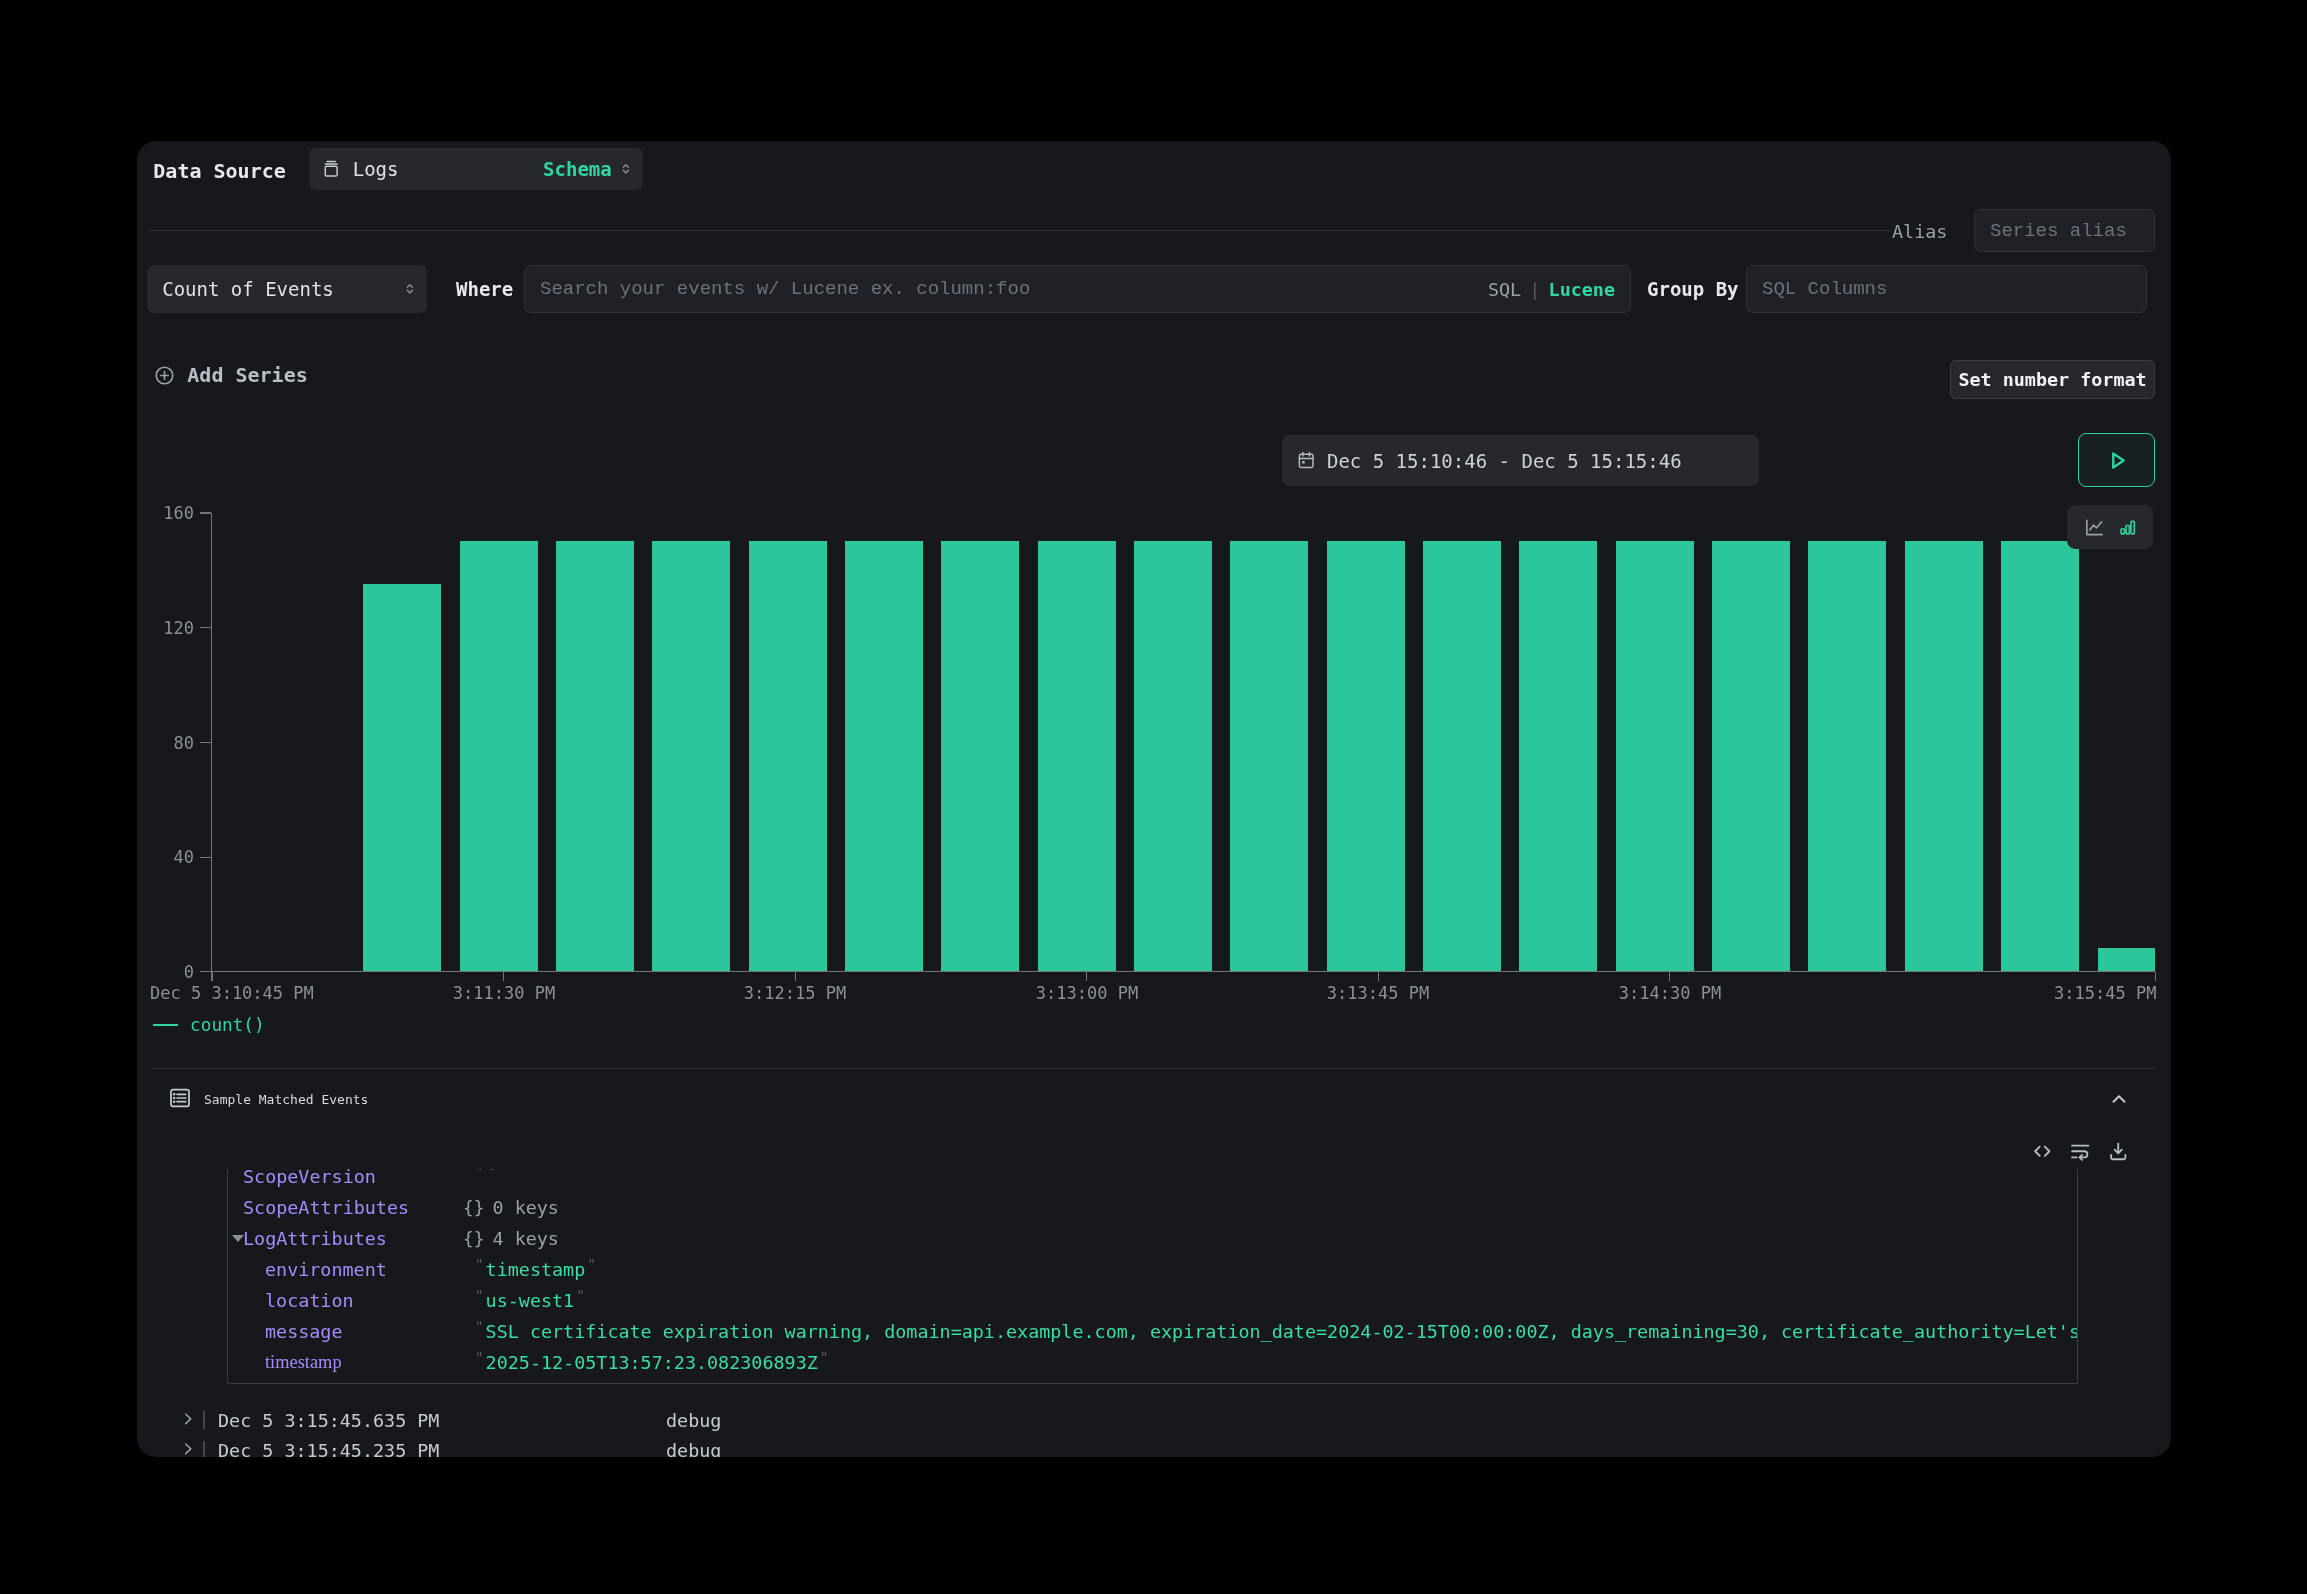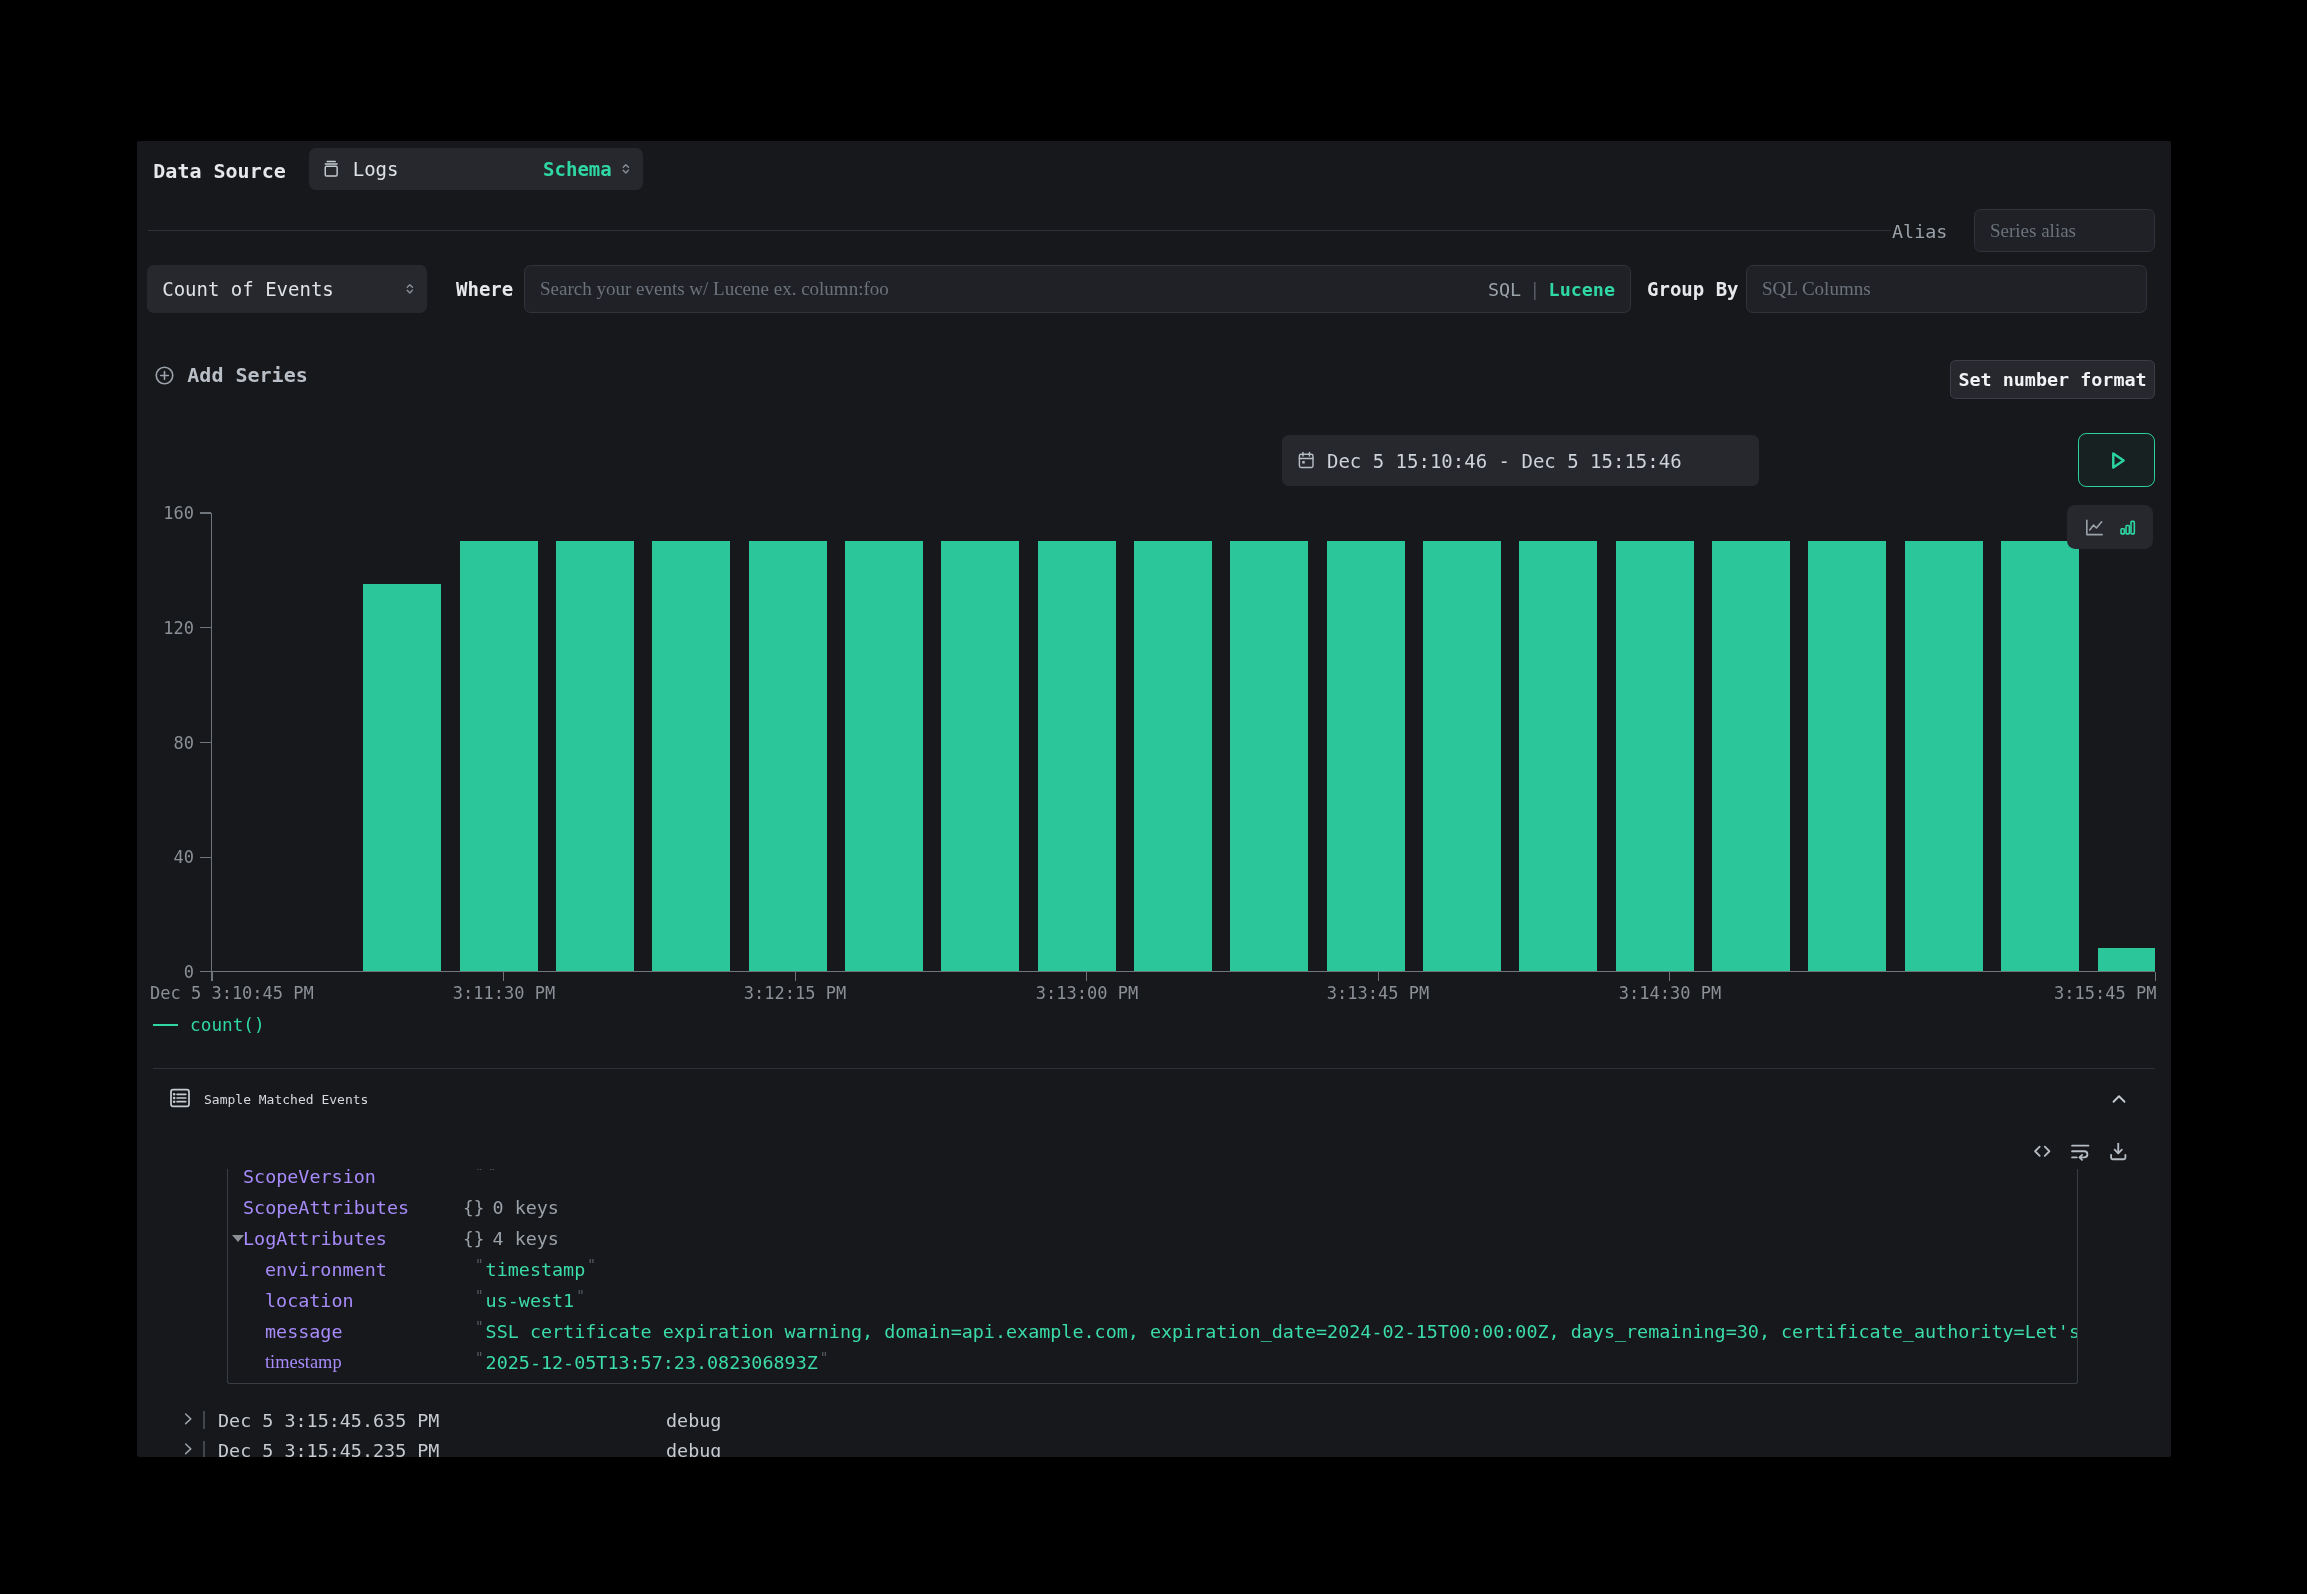--- a/index.html
+++ b/index.html
@@ -1,36 +1,36 @@
 <!DOCTYPE html>
 <html style="font-size:11px"><head>
 <meta charset="utf-8">
 <style>
   *{box-sizing:border-box;margin:0;padding:0}
   html,body{background:#000;}
   #screen{position:relative;width:2307px;height:1595px;background:#000;overflow:hidden;
           font-family:"DejaVu Sans Mono",monospace;color:#e6e8eb;}
   .abs{position:absolute;}
   .panel{position:absolute;left:137px;top:141px;width:2034px;height:1316px;
-         background:#17181c;border-radius:2px;overflow:hidden;}
+         background:#17181c;border-radius:19px;overflow:hidden;}
 
   
   .ds-label{left:16.3px;top:17.7px;font-size:20px;font-weight:700;color:#e6e8eb;}
   .select,.btnbox{display:flex;align-items:center;background:#26282d;border-radius:6.8px;}
   .ds-select{left:172px;top:6.8px;width:334px;height:42px;}
   .ds-select .name{margin-left:11px;font-size:19px;color:#dfe2e5;}
   .ds-select .schema{margin-left:auto;font-size:19px;font-weight:700;color:#2fd8a2;}
   .icon-pad-l{margin-left:12.3px;display:flex;}
   .chev-pair{margin:0 8.2px 0 5.4px;display:flex;}
   .divider{height:0.7px;background:#2e3137;}
   .divider1{left:11px;top:89px;width:1743px;}
   .alias-label{left:1755px;top:80px;font-size:18.4px;color:#9aa1a9;}
   .inputbox{position:absolute;background:#1f2127;border:0.7px solid #2f333a;border-radius:6.8px;display:flex;align-items:center;}
   .inputbox input{width:100%;height:100%;background:transparent;border:none;outline:none;
-      color:#8b5cf6;font-family:Liberation Serif, serif;font-size:19px;padding:0 15px;}
+      color:#8b5cf6;font-family:Liberation Mono, monospace;font-size:19px;padding:0 15px;}
   .inputbox input::placeholder{color:#6c727b;}
   .alias-input{left:1837px;top:68px;width:181px;height:43px;}
   .agg-select{left:10.2px;top:124px;width:280px;height:48px;}
   .agg-select .name{margin-left:15px;font-size:19px;color:#dfe2e5;}
   .agg-select .chev-pair{margin-left:auto;}
   .where-label{left:319px;top:137px;font-size:19px;font-weight:700;color:#e6e8eb;}
   .search-box{left:387px;top:124px;width:1107px;height:48px;}
   .sqllucene{position:absolute;right:15px;top:0;height:100%;display:flex;align-items:center;font-size:18.4px;}
   .sqllucene .sql{color:#9aa1a9;}
   .sqllucene .sep{color:#565b63;margin:0 8.2px;}

